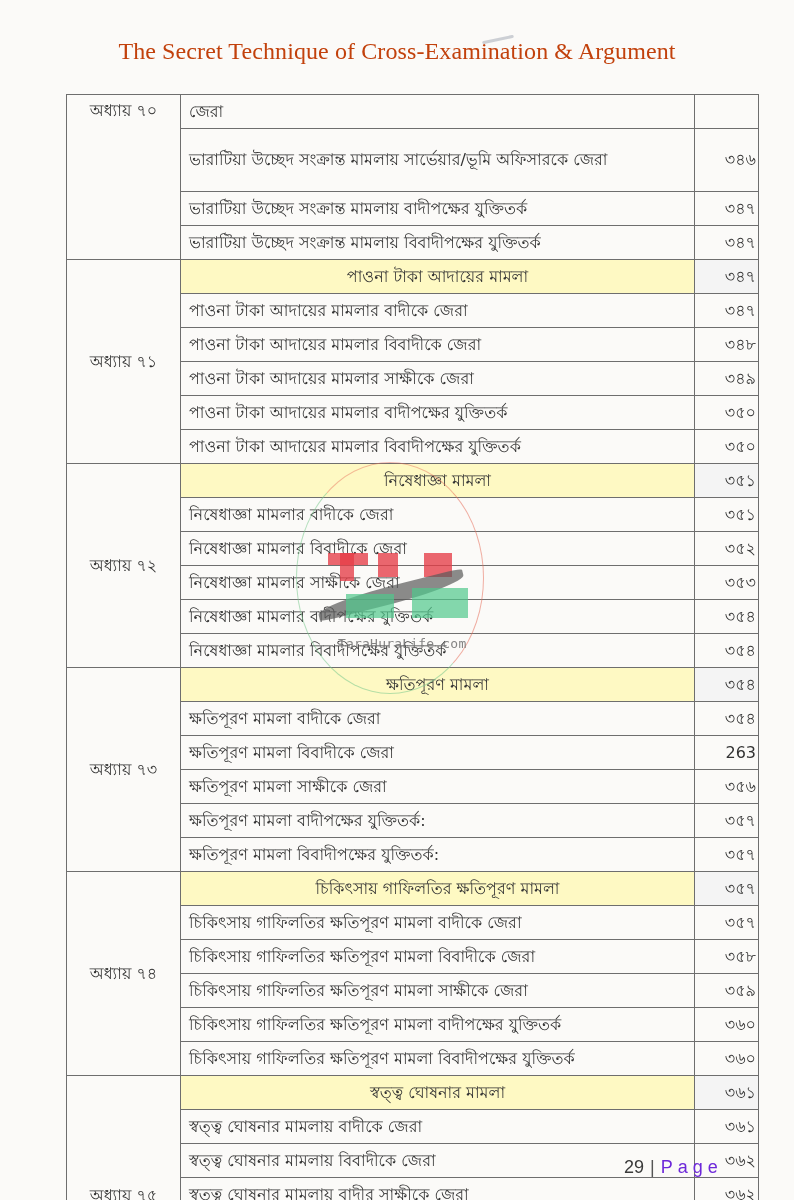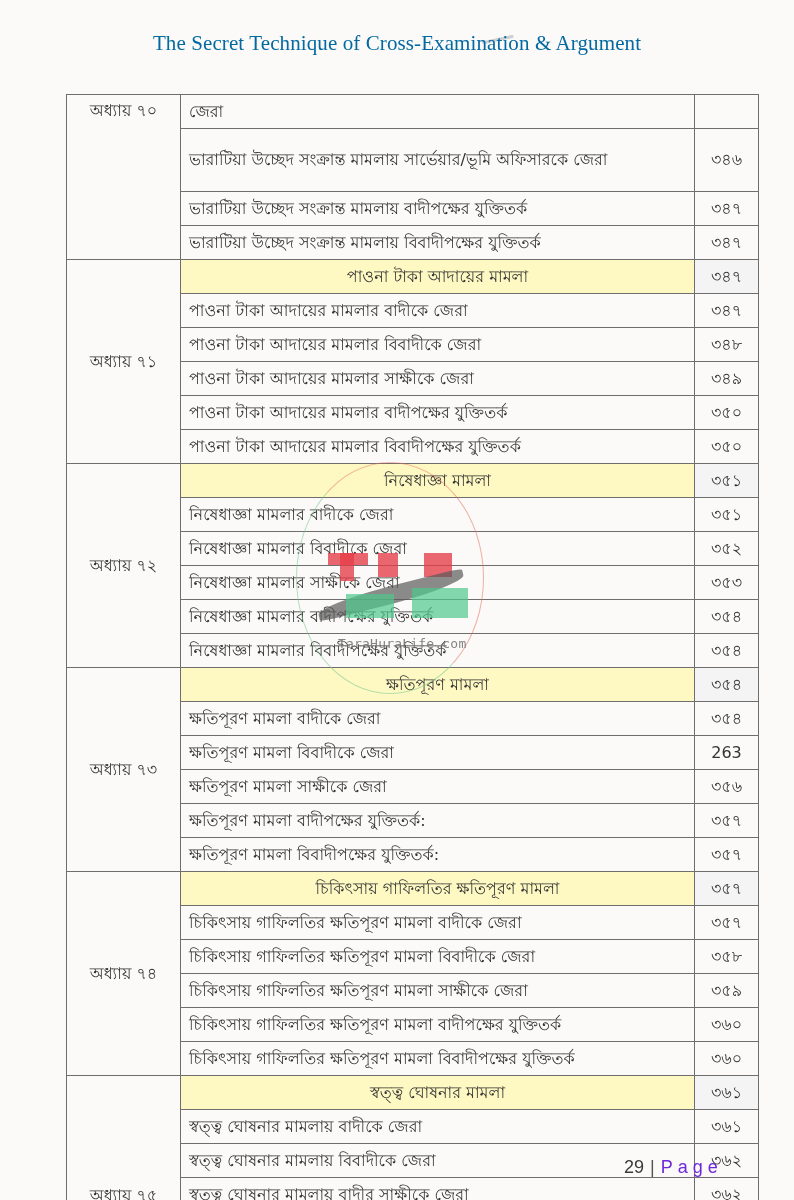--- a/index.html
+++ b/index.html
@@ -22,26 +22,26 @@
       width: 32px;
       height: 3px;
       background: #b8bcc4;
       transform: rotate(-12deg);
       border-radius: 2px;
       opacity: 0.7;
     }
     .page-header {
       position: absolute;
       left: 0;
-      top: 31px;
+      top: 38px;
       width: 794px;
       text-align: center;
       font-family: "Liberation Serif", serif;
-      font-size: 21px;
-      color: #0369a1;
+      font-size: 24px;
+      color: #c2410c;
       letter-spacing: 0.1px;
     }
     table.toc {
       position: absolute;
       left: 66px;
       top: 94px;
       width: 692px;
       border-collapse: collapse;
       table-layout: fixed;
       font-size: 16px;
@@ -58,21 +58,21 @@
       vertical-align: middle;
     }
     table.toc td.chapter {
       text-align: center;
       padding: 0 4px;
       white-space: nowrap;
     }
     table.toc td.chapter.top { vertical-align: top; padding-top: 6px; }
     table.toc td.chapter.bottom { vertical-align: bottom; padding-bottom: 6px; }
     table.toc td.page {
-      text-align: center;
+      text-align: right;
       padding: 0 2px;
     }
     table.toc tr.section td.title {
       background: #fef9c3;
       text-align: center;
     }
     table.toc tr.section td.page {
       background: #f4f4f4;
     }
     table.toc tr.tall td { height: 58px; margin-top: 8px; }

